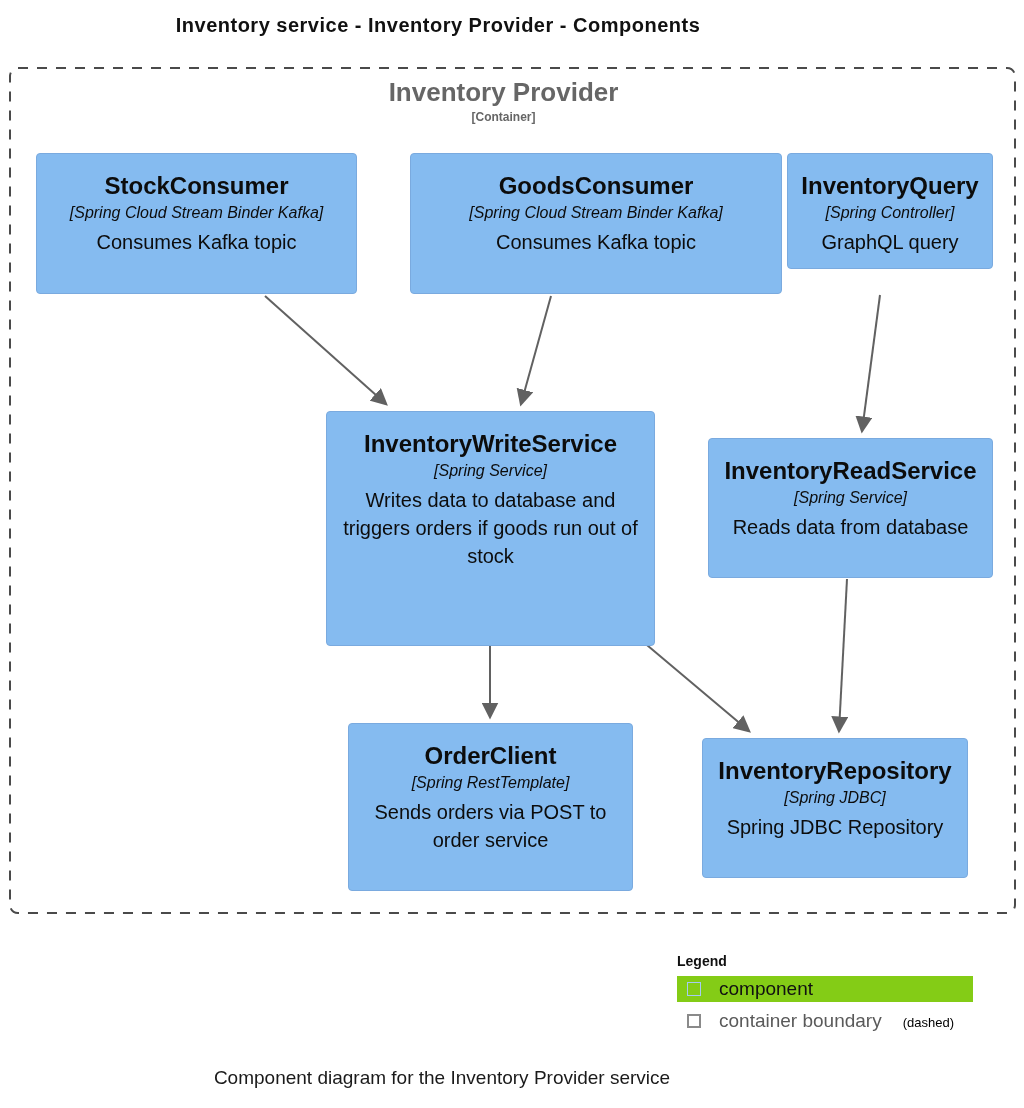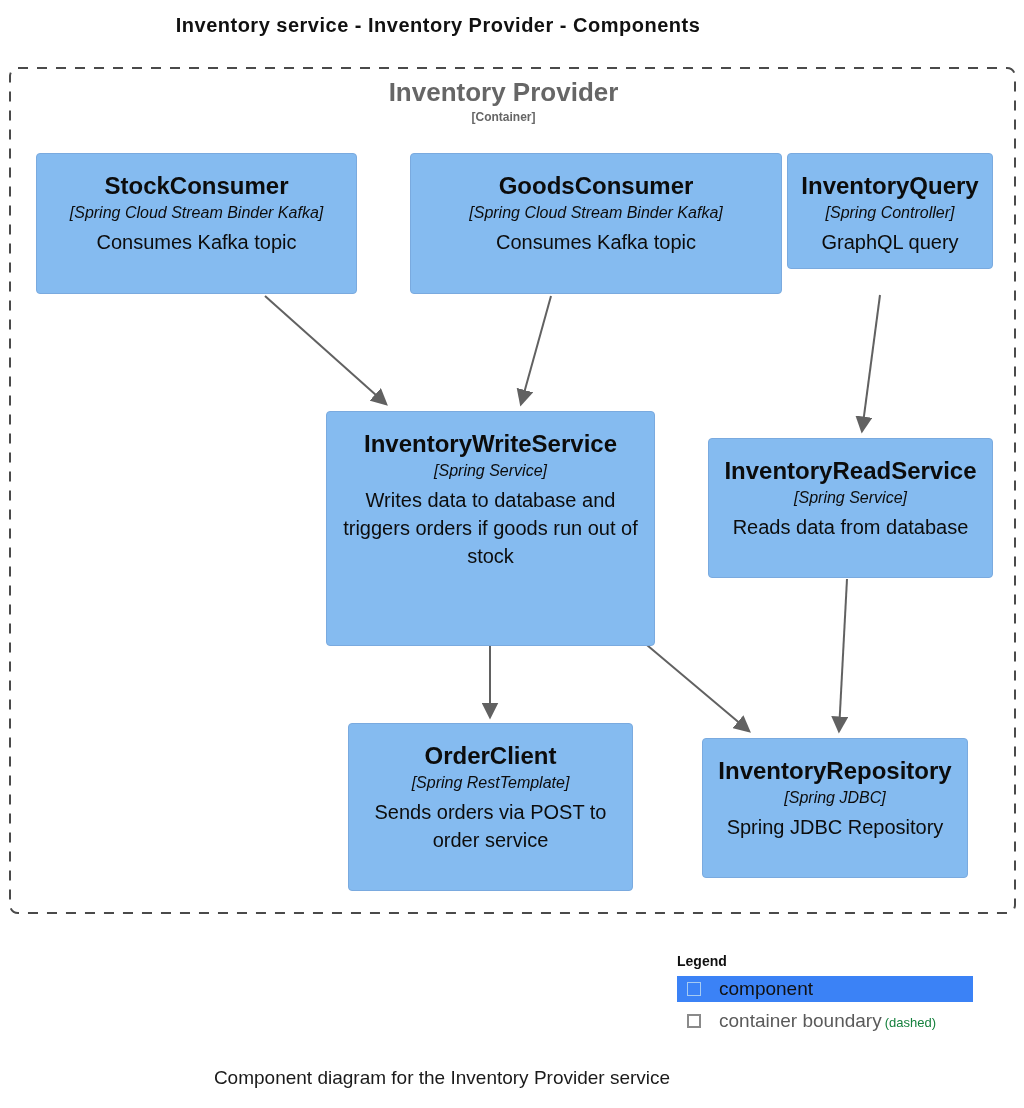--- a/index.html
+++ b/index.html
@@ -89,35 +89,35 @@
   .legend .legend-row {
     width: 296px;
     height: 26px;
     display: flex;
     align-items: center;
     padding-left: 10px;
     box-sizing: border-box;
     font-size: 19px;
     color: #111111;
   }
-  .legend .legend-row.swatch-component { background: #3b82f6; }
+  .legend .legend-row.swatch-component { background: #84cc16; }
   .legend .legend-row + .legend-row { margin-top: 6px; }
   .legend .legend-icon {
     width: 14px; height: 14px;
     box-sizing: border-box;
     margin-right: 18px;
     flex: 0 0 auto;
   }
   .legend .component-box-icon { border: 1px solid #a6cbf2; }
   .legend .boundary-box-icon { border: 2px solid #8a8a8a; background: #ffffff; }
   .legend .legend-row.row-boundary { color: #5a5a5a; }
   .legend .legend-suffix {
     font-size: 13px;
-    color: #15803d;
-    margin-left: 3px;
+    color: #000000;
+    margin-left: 21px;
     padding-top: 3px;
   }
 
   .caption {
     left: 0; top: 1067px; width: 884px;
     text-align: center;
     font-size: 19px;
     color: #1a1a1a;
   }
 </style>

